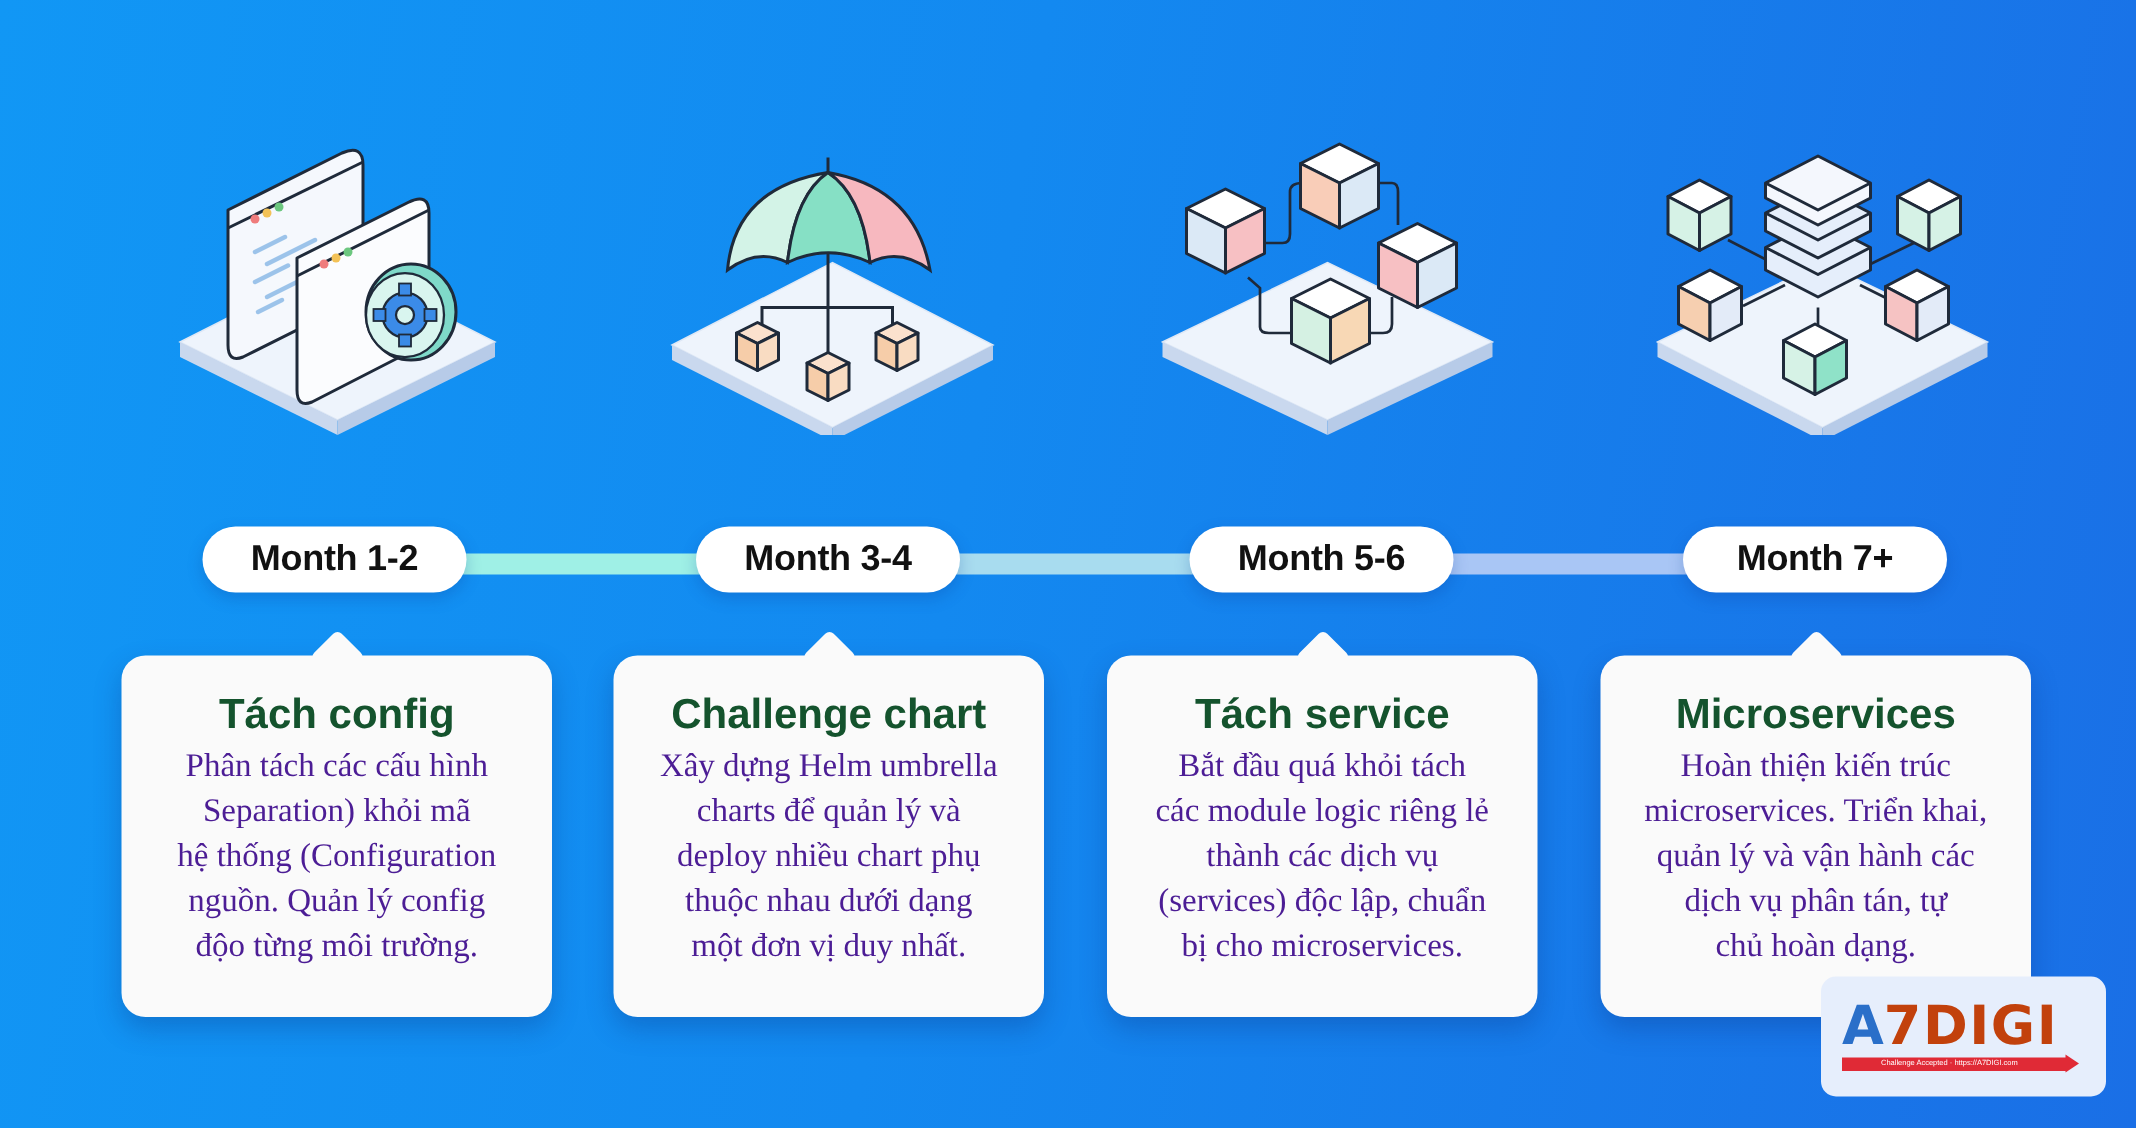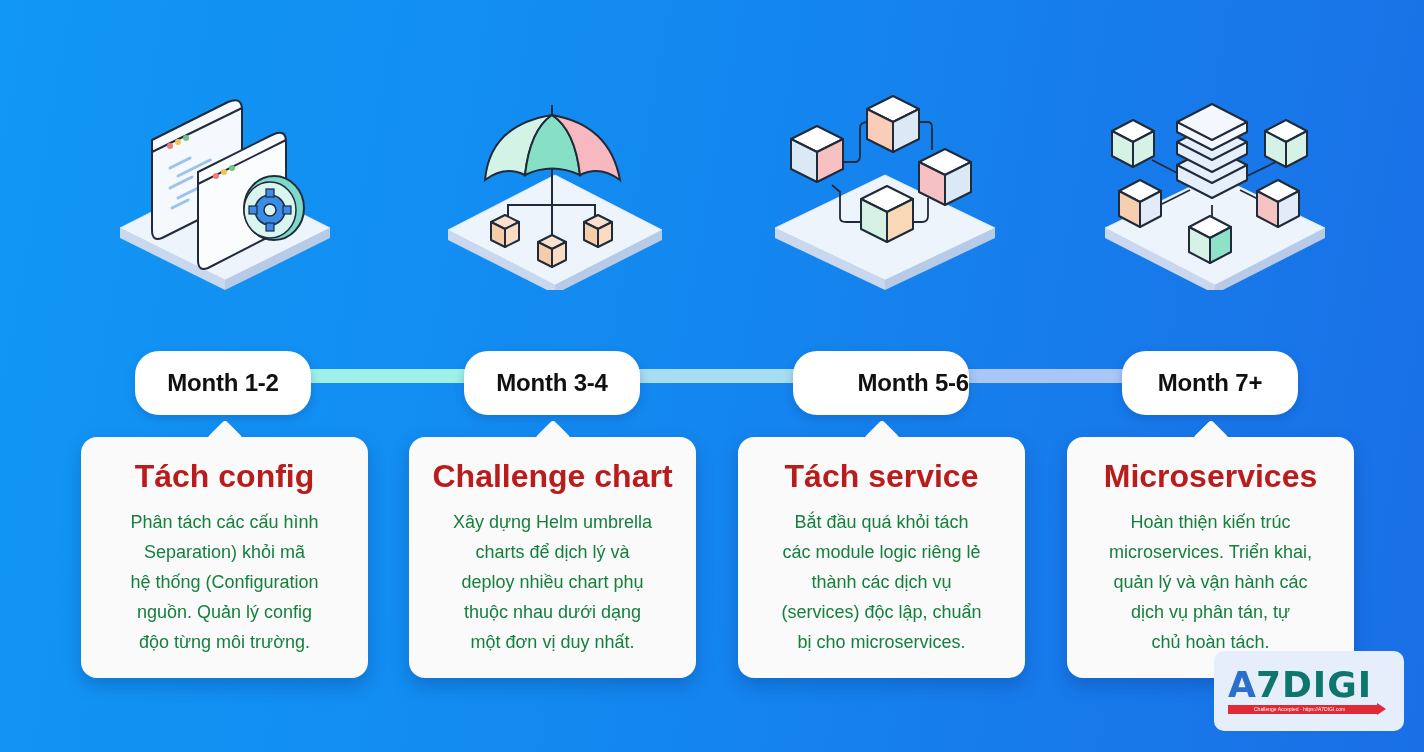--- a/index.html
+++ b/index.html
@@ -13,59 +13,60 @@
 
   
   .illus { position: absolute; top: 80px; width: 250px; height: 210px; }
   .illus svg { width: 100%; height: 100%; display: block; }
 
   
   .track {
     position: absolute; top: 369px; height: 14px; border-radius: 7px;
   }
   .pill {
-    position: absolute; top: 351px; height: 64px; width: 176px;
+    position: absolute; top: 351px; height: 44px; width: 176px;
     background: #ffffff; border-radius: 24px;
     box-shadow: 0 4px 10px rgba(10, 60, 150, 0.25);
     display: flex; align-items: center; justify-content: center;
     font-weight: 700; font-size: 24px; color: #111;
     letter-spacing: -0.2px;
   }
 
   
   .card {
     position: absolute; top: 437px; width: 287px; height: 241px;
     background: #fafafa; border-radius: 16px;
     box-shadow: 0 8px 18px rgba(10, 50, 130, 0.30);
     text-align: center; padding-top: 22px;
   }
   .card::before {
     content: ""; position: absolute; top: -12px; left: 50%;
     width: 26px; height: 26px; background: #fafafa;
     transform: translateX(-50%) rotate(45deg); border-radius: 4px;
   }
   .card-title {
-    position: relative; font-weight: 700; font-size: 32px; color: #b91c1c;
-    line-height: 34px; margin-bottom: 14px;
+    position: relative; font-weight: 700; font-size: 28px; color: #14532d;
+    line-height: 34px; margin-bottom: 2px;
   }
   .card-desc {
-    position: relative; font-size: 18px; color: #15803d; line-height: 30px;
+    position: relative; font-size: 22px; color: #4c1d95; line-height: 30px;
     padding: 0 18px;
+    font-family: Liberation Serif, serif;
   }
   .card-desc span { display: block; white-space: nowrap; }
 
   
   .logo {
     position: absolute; left: 1214px; top: 651px; width: 190px; height: 80px;
     background: #e6eefc; border-radius: 10px;
     display: flex; flex-direction: column; justify-content: center; padding-left: 14px;
   }
   .logo-word { display: flex; align-items: flex-end; font-weight: 700; font-size: 36px; line-height: 34px; font-family: "DejaVu Sans", sans-serif; }
   .logo-a { color: #2a6fc9; }
-  .logo-rest { color: #0f766e; letter-spacing: 1px; }
+  .logo-rest { color: #c2410c; letter-spacing: 1px; }
   .logo-tag {
     margin-top: 3px; height: 9px; width: 150px; background: #e02a36; position: relative;
     font-size: 5px; color: #fff; line-height: 9px; padding-left: 26px; white-space: nowrap; overflow: visible;
   }
   .logo-tag::after {
     content: ""; position: absolute; right: -8px; top: -2px;
     border-left: 9px solid #e02a36; border-top: 6.5px solid transparent; border-bottom: 6.5px solid transparent;
   }
 </style>
 </head>
@@ -237,21 +238,21 @@
   <div class="track" style="left:300px; width:180px; background:#9ff0e6;"></div>
   <div class="track" style="left:630px; width:180px; background:#a8dcef;"></div>
   <div class="track" style="left:960px; width:180px; background:#a9c6f5;"></div>
 
   <div class="pill" style="left:135px;">
       <span>Month 1-2</span>
     </div>
   <div class="pill" style="left:464px;">
       <span>Month 3-4</span>
     </div>
-  <div class="pill" style="left:793px;justify-content:flex-end;">
+  <div class="pill" style="left:793px;">
       <span>Month 5-6</span>
     </div>
   <div class="pill" style="left:1122px;">
       <span>Month 7+</span>
     </div>
 
   <div class="card" style="left:81px;">
     <div class="card-title">Tách config</div>
     <div class="card-desc">
       <span>Phân tách các cấu hình</span>
@@ -259,21 +260,21 @@
       <span>hệ thống (Configuration</span>
       <span>nguồn. Quản lý config</span>
       <span>độo từng môi trường.</span>
     </div>
   </div>
 
   <div class="card" style="left:409px;">
     <div class="card-title">Challenge chart</div>
     <div class="card-desc">
       <span>Xây dựng Helm umbrella</span>
-      <span>charts để dịch lý và</span>
+      <span>charts để quản lý và</span>
       <span>deploy nhiều chart phụ</span>
       <span>thuộc nhau dưới dạng</span>
       <span>một đơn vị duy nhất.</span>
     </div>
   </div>
 
   <div class="card" style="left:738px;">
     <div class="card-title">Tách service</div>
     <div class="card-desc">
       <span>Bắt đầu quá khỏi tách</span>
@@ -284,21 +285,21 @@
     </div>
   </div>
 
   <div class="card" style="left:1067px;">
     <div class="card-title">Microservices</div>
     <div class="card-desc">
       <span>Hoàn thiện kiến trúc</span>
       <span>microservices. Triển khai,</span>
       <span>quản lý và vận hành các</span>
       <span>dịch vụ phân tán, tự</span>
-      <span>chủ hoàn tách.</span>
+      <span>chủ hoàn dạng.</span>
     </div>
   </div>
 
   <div class="logo">
     <div class="logo-word">
       <span class="logo-a">A</span>
         <span class="logo-rest">7DIGI</span>
     </div>
     <div class="logo-tag">Challenge Accepted · https://A7DIGI.com</div>
   </div>

